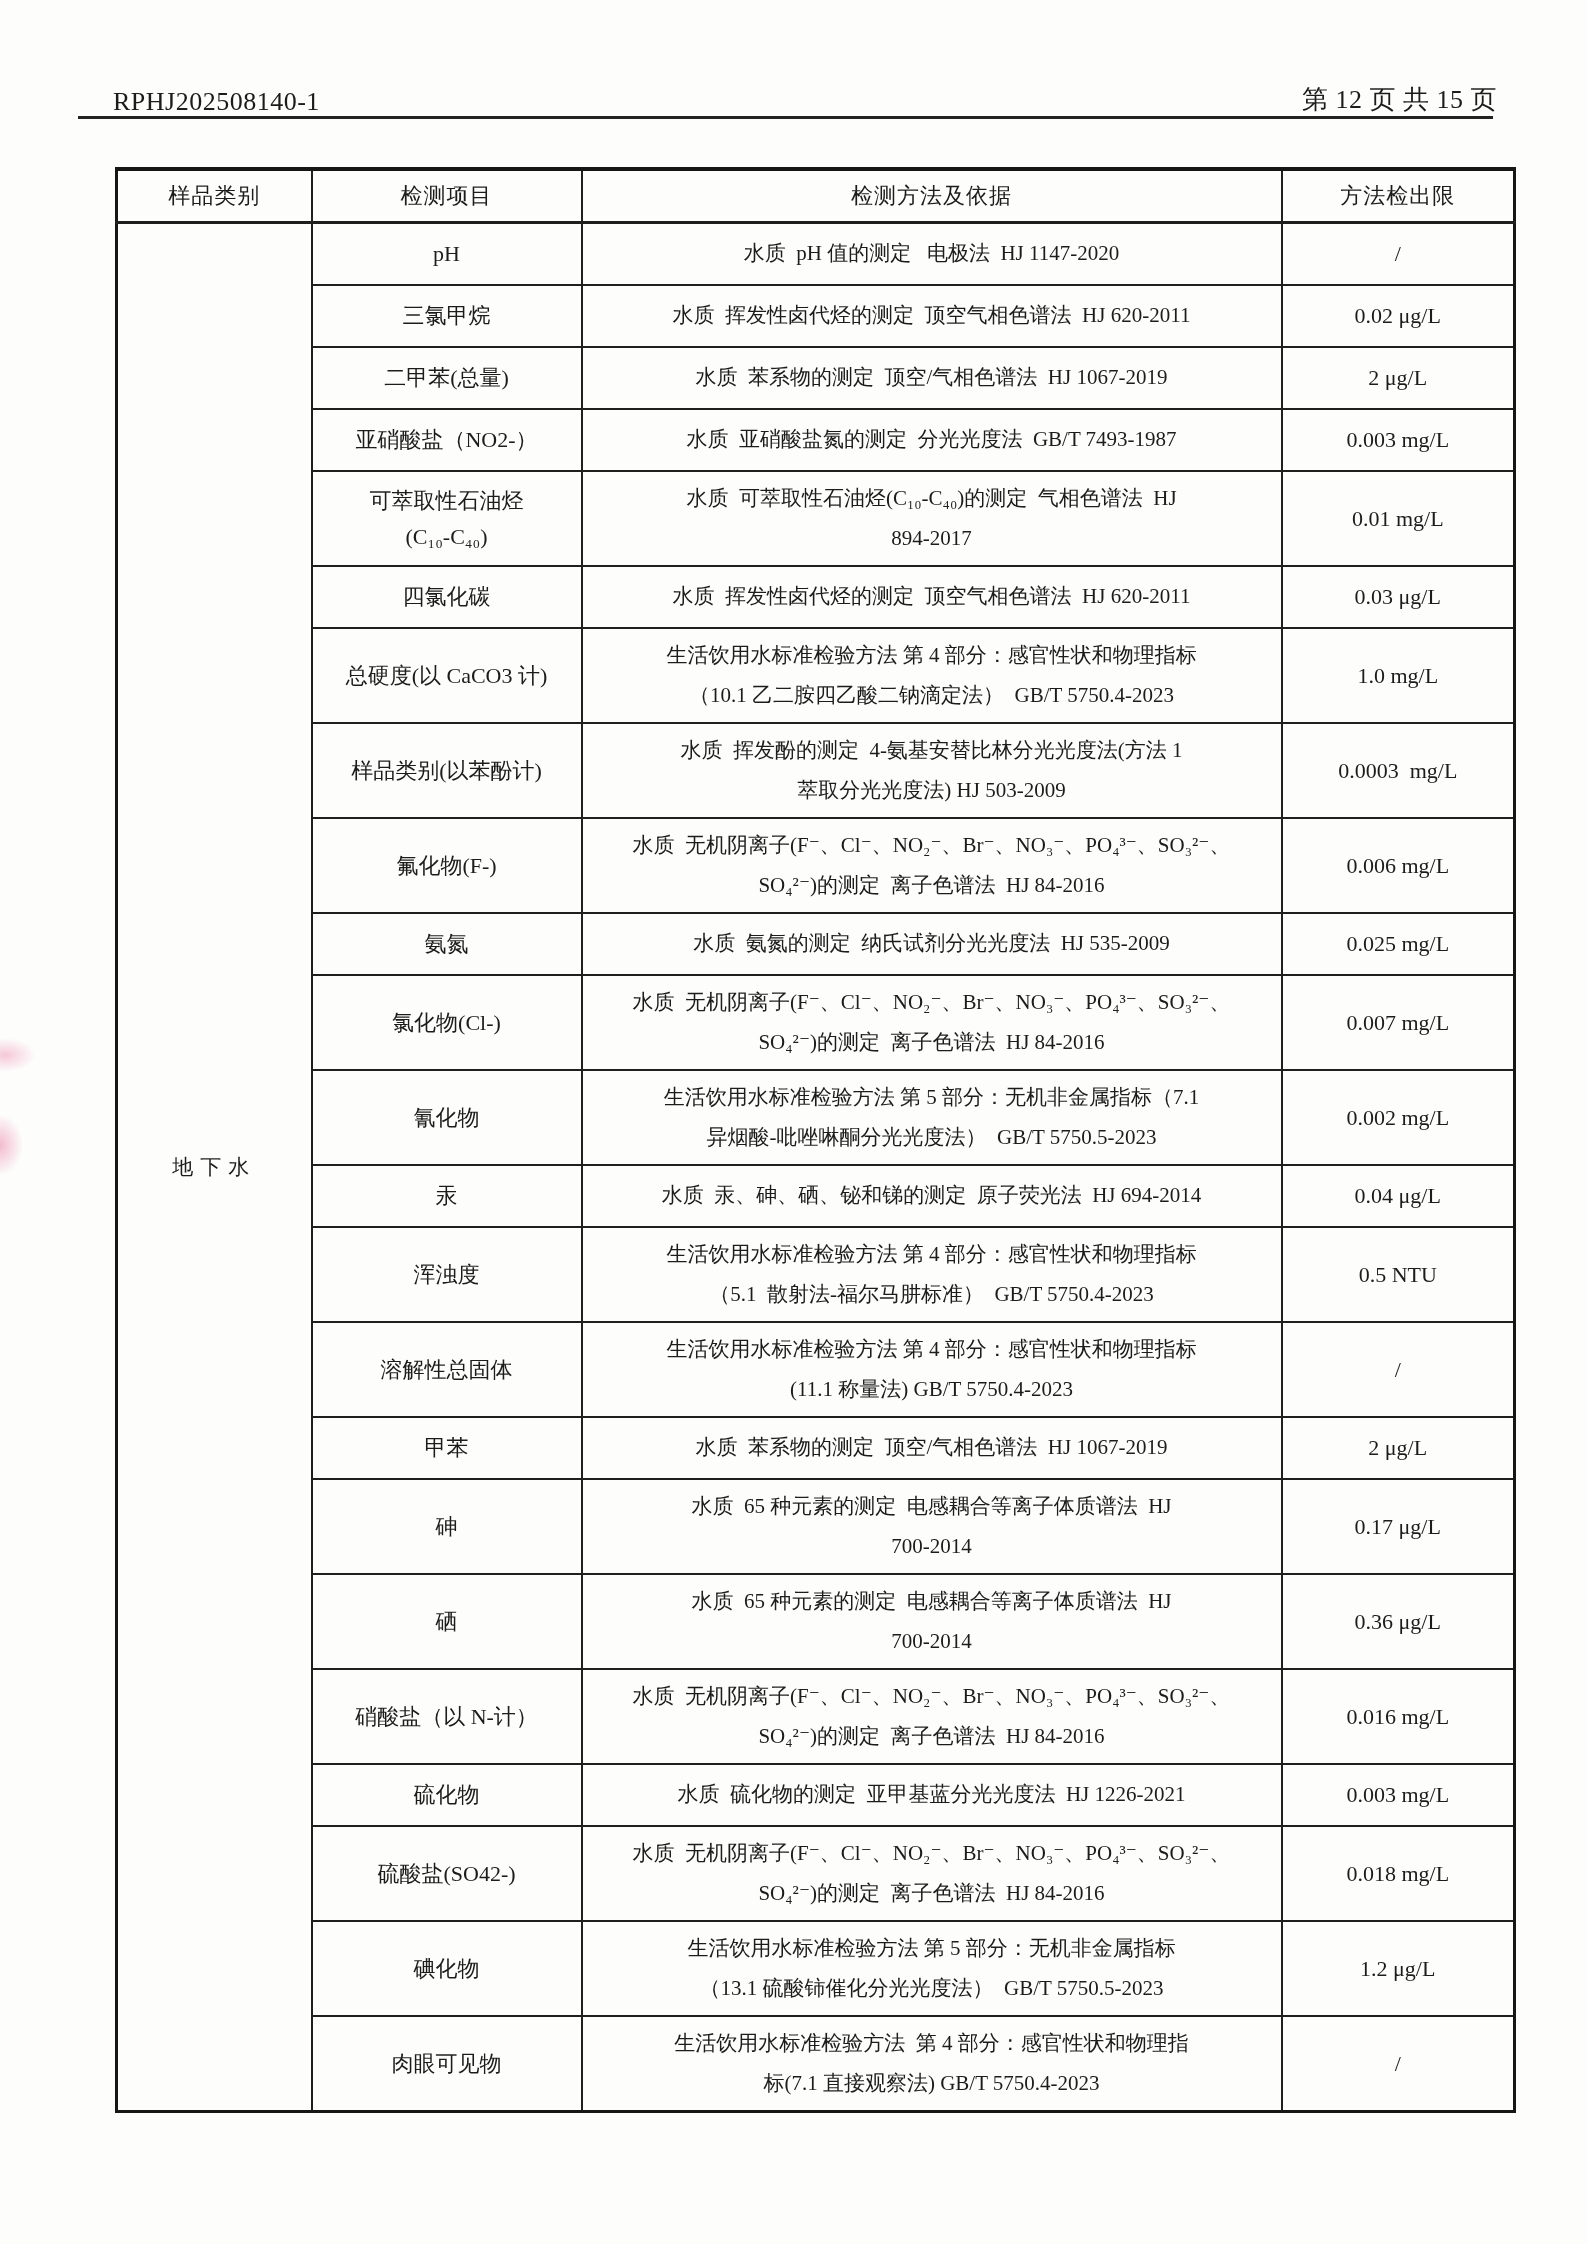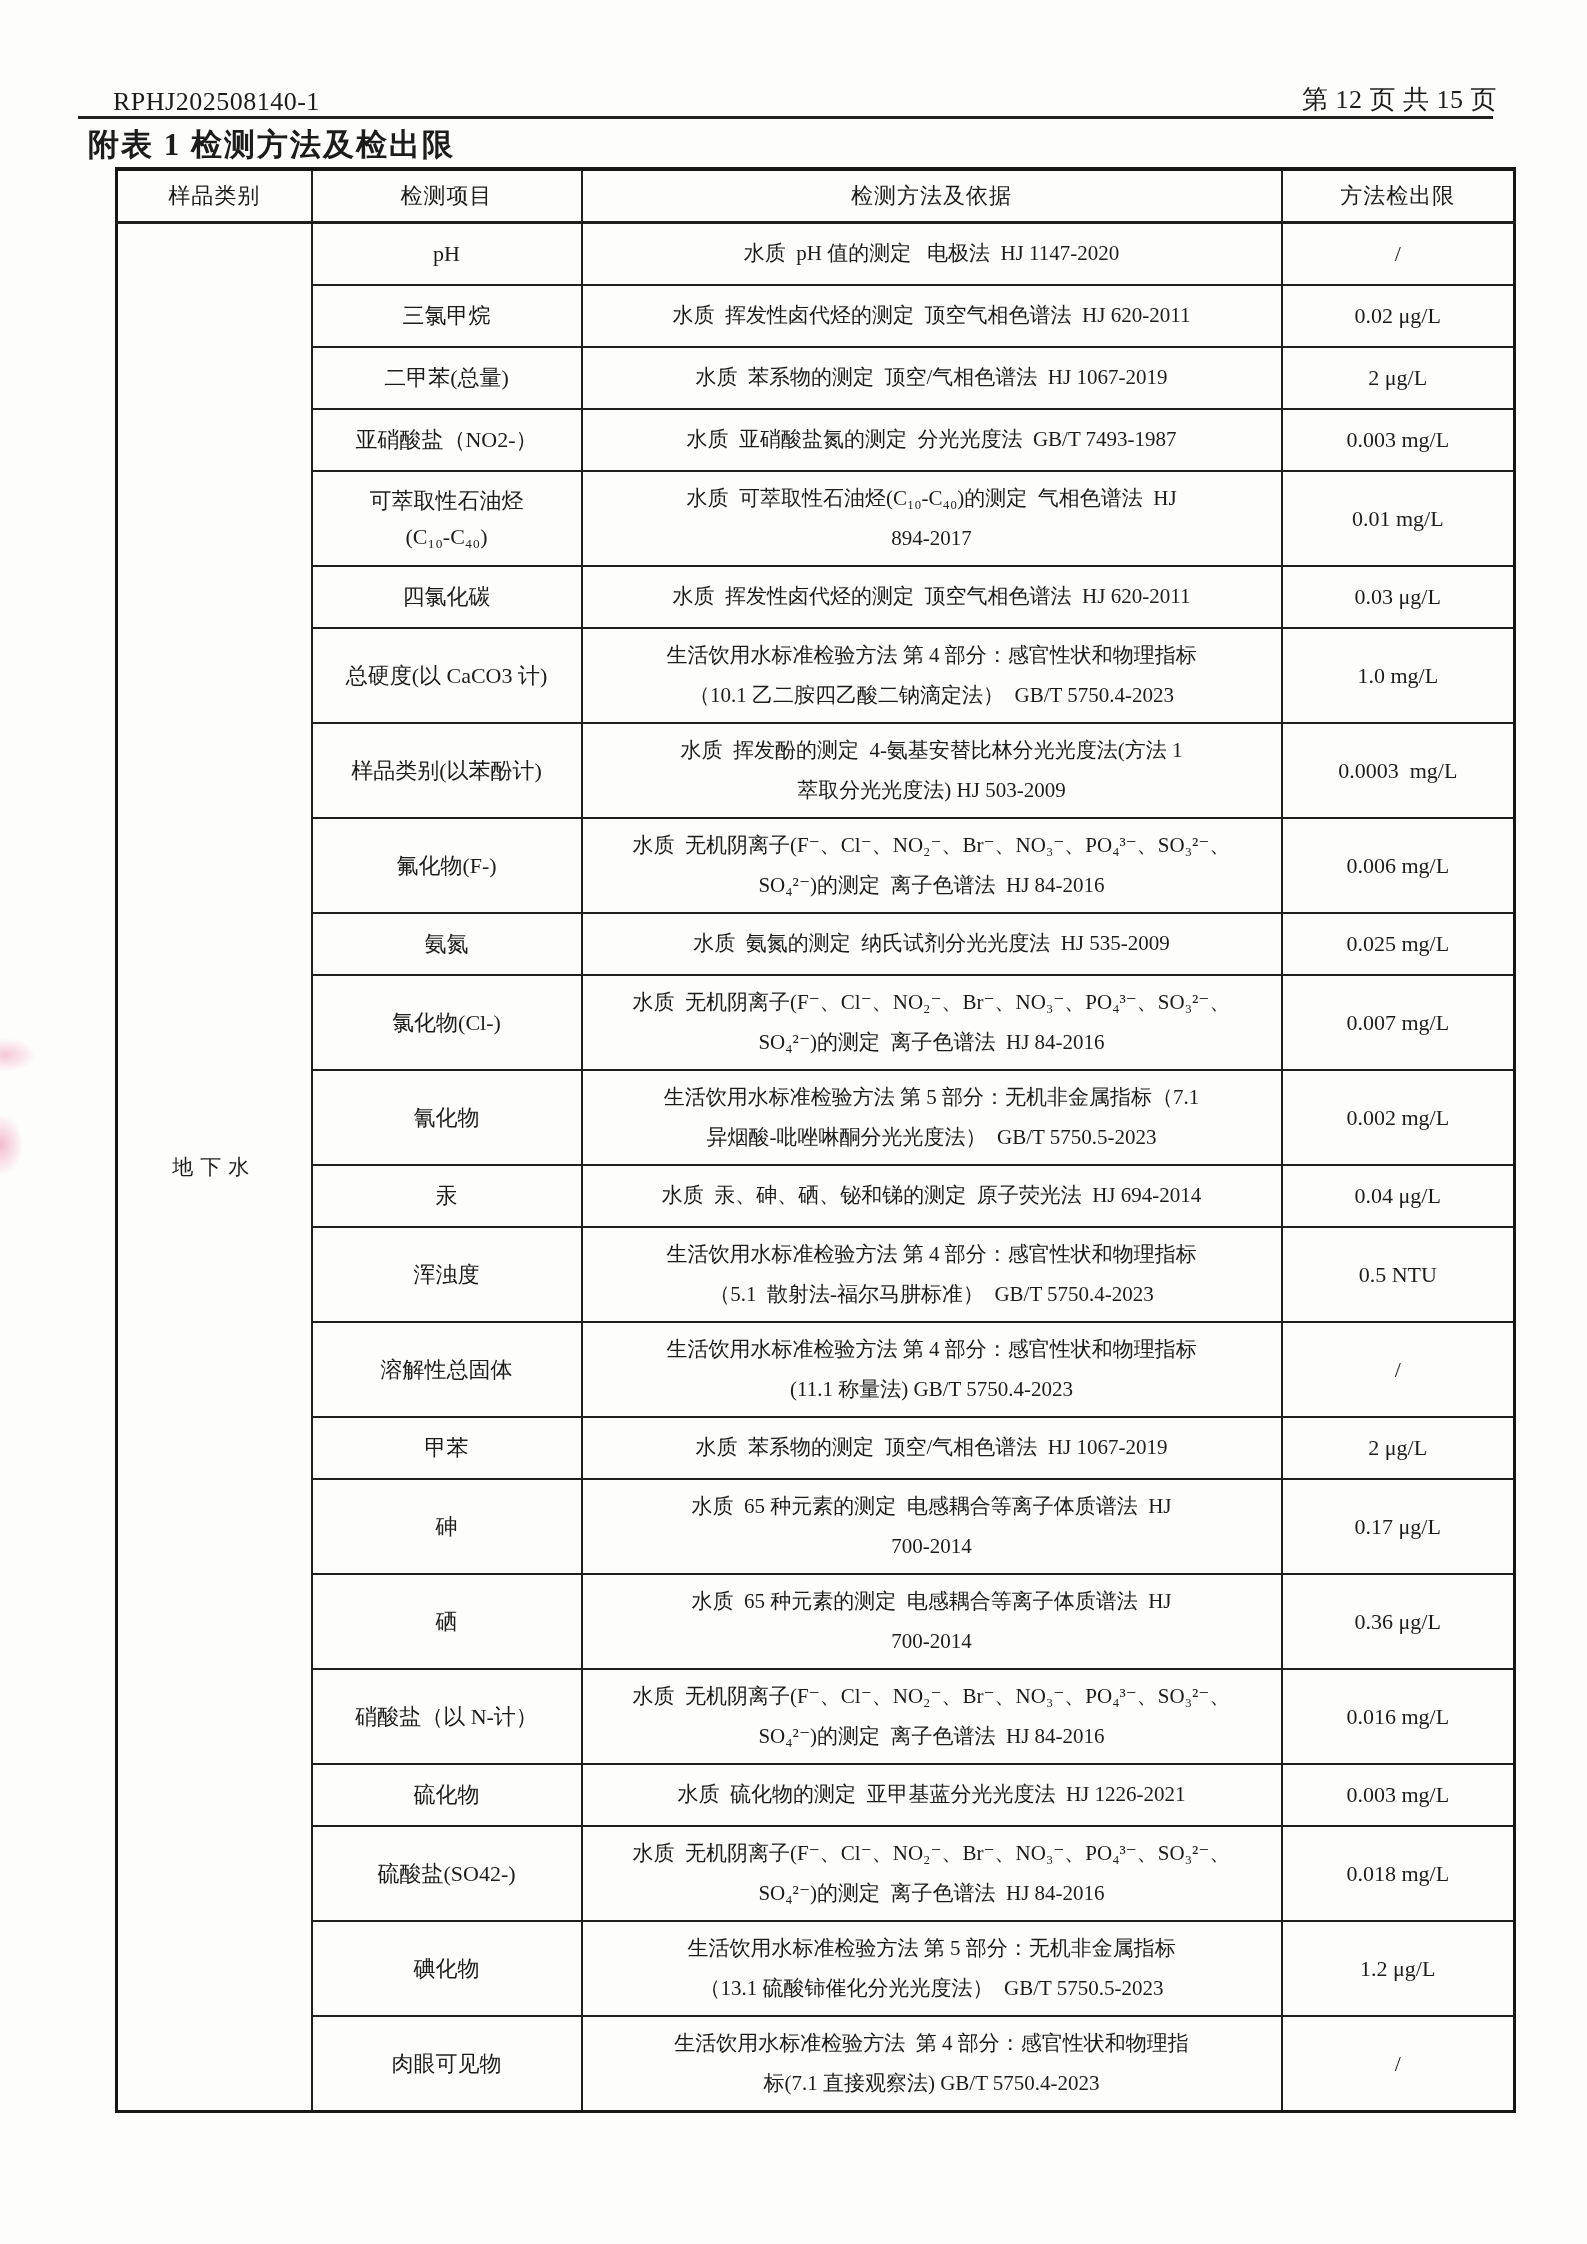--- a/index.html
+++ b/index.html
@@ -73,21 +73,20 @@
 
 <div class="page">
 
   <div class="page-header">
     <span>RPHJ202508140-1</span>
     <span>第 12 页 共 15 页</span>
   </div>
 
   <div class="header-rule"></div>
 
-  <div class="doc-title">附表 1  检测方法及检出限</div>
 
   <table class="det">
     <colgroup>
       <col style="width:195px">
       <col style="width:270px">
       <col style="width:700px">
       <col style="width:233px">
     </colgroup>
     <thead>
       <tr>

